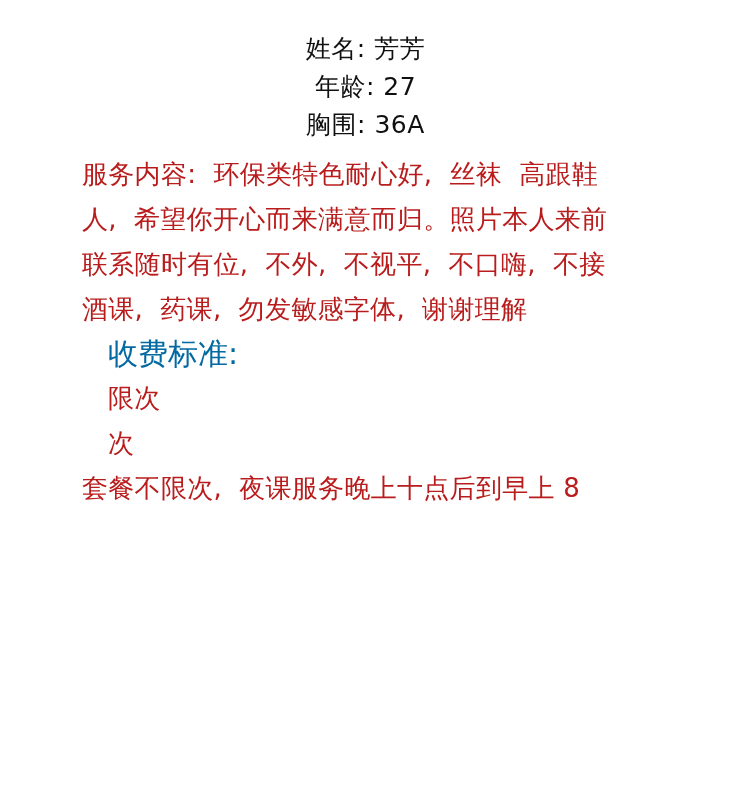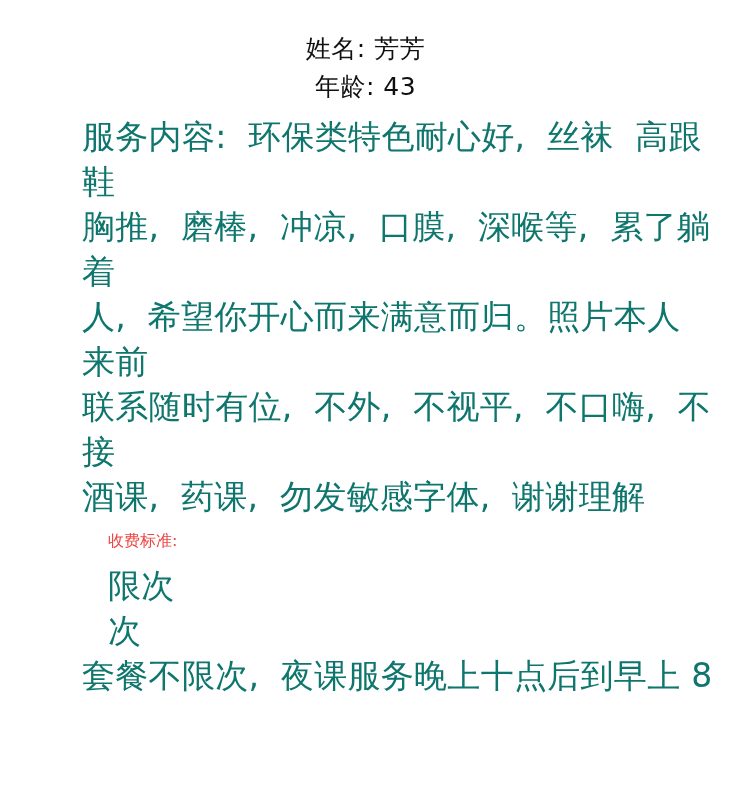--- a/index.html
+++ b/index.html
@@ -28,49 +28,49 @@
     font-size: 25px;
     line-height: 38px;
     letter-spacing: 0.5px;
     color: #101010;
   }
   .body-block {
     padding: 0 18px 0 82px;
     margin-top: 8px;
   }
   .body-line {
-    font-size: 33px;
+    font-size: 26px;
     line-height: 45px;
     letter-spacing: 0.3px;
-    color: #0f766e;
+    color: #b91c1c;
     white-space: pre-wrap;
   }
   .indented {
     padding-left: 26px;
   }
   .fees-title {
-    font-size: 16px;
+    font-size: 30px;
     line-height: 44px;
     padding-left: 26px;
-    color: #ef4444;
+    color: #0369a1;
   }
 </style>
 </head>
 <body>
 
 <div class="page">
 
   <div class="centered-block">
     <div class="head-line">姓名: 芳芳</div>
-    <div class="head-line">年龄: 43</div>
+    <div class="head-line">年龄: 27</div>
+    <div class="head-line">胸围: 36A</div>
   </div>
 
   <div class="body-block">
     <div class="body-line">服务内容:  环保类特色耐心好,  丝袜  高跟鞋</div>
-    <div class="body-line">胸推,  磨棒,  冲凉,  口膜,  深喉等,  累了躺着</div>
     <div class="body-line">人,  希望你开心而来满意而归。照片本人来前</div>
     <div class="body-line">联系随时有位,  不外,  不视平,  不口嗨,  不接</div>
     <div class="body-line">酒课,  药课,  勿发敏感字体,  谢谢理解</div>
 
     <div class="fees-title">收费标准:</div>
 
     <div class="body-line indented">限次</div>
     <div class="body-line indented">次</div>
     <div class="body-line">套餐不限次,  夜课服务晚上十点后到早上 8</div>
 

